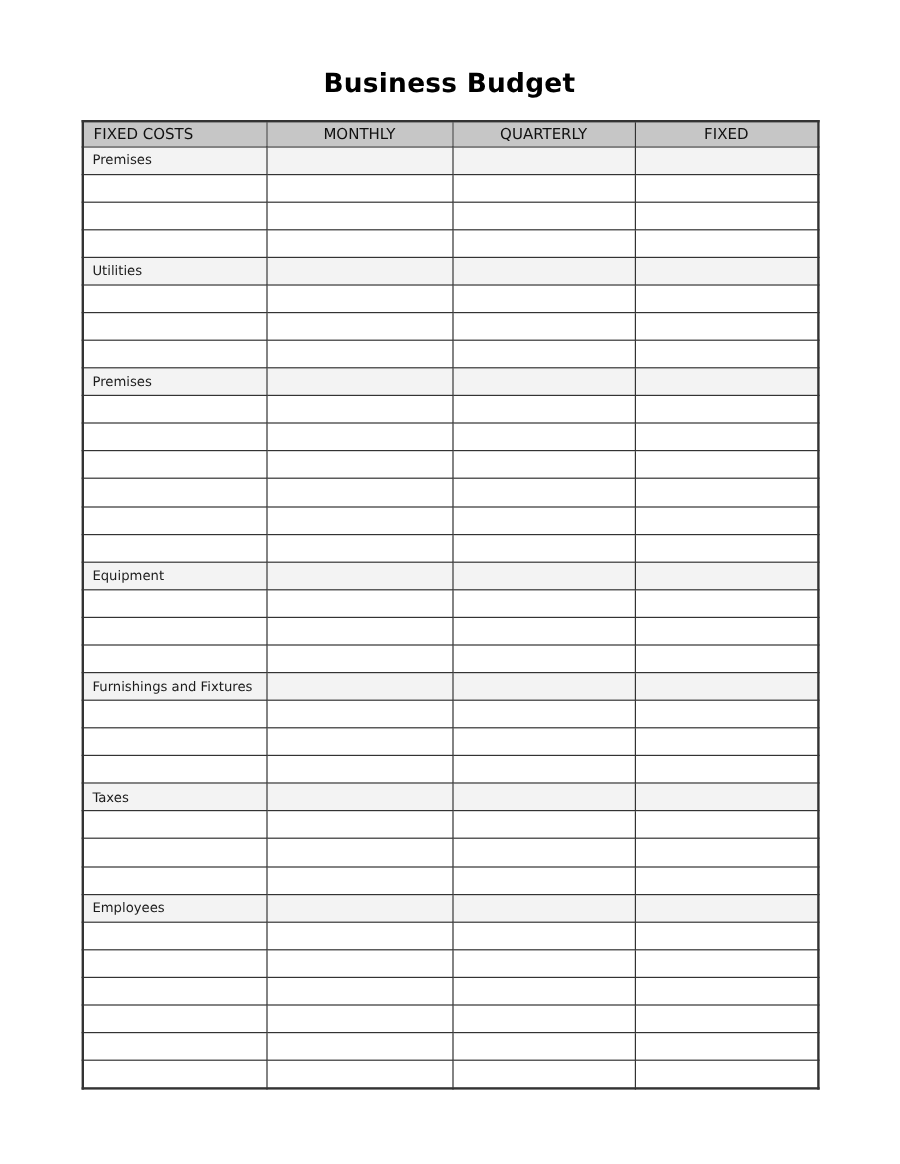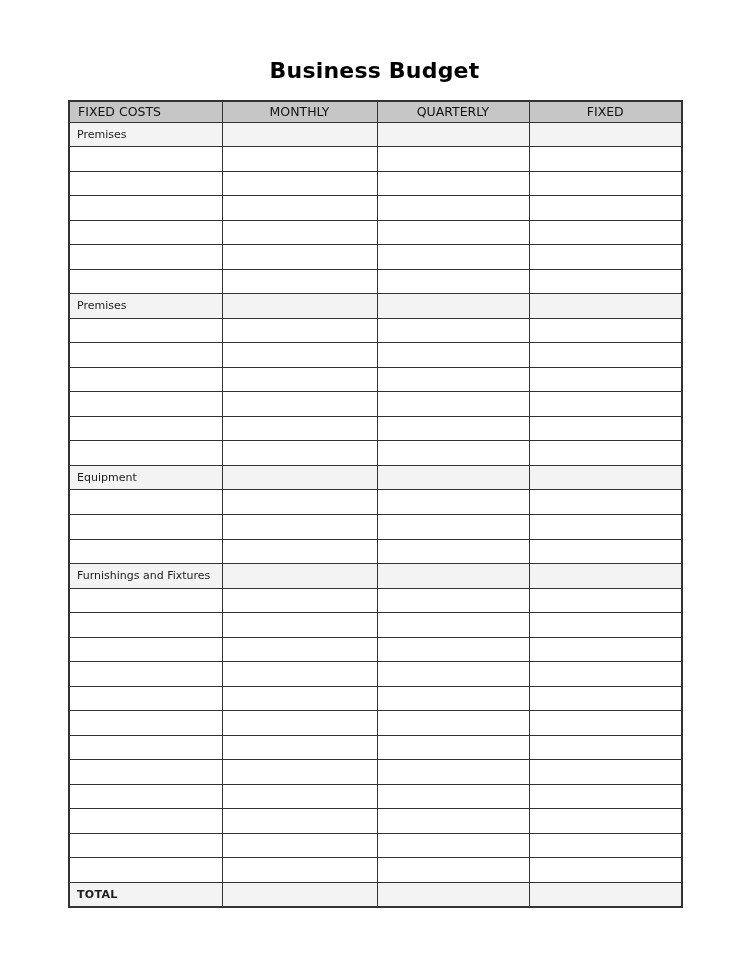--- a/index.html
+++ b/index.html
@@ -85,20 +85,26 @@
             <td></td>
             <td></td>
             <td></td>
           </tr>
           <tr>
             <td></td>
             <td></td>
             <td></td>
             <td></td>
           </tr>
+          <tr class="section-row">
+            <td class="row-label">Utilities</td>
+            <td></td>
+            <td></td>
+            <td></td>
+          </tr>
           <tr>
             <td></td>
             <td></td>
             <td></td>
             <td></td>
           </tr>
           <tr>
             <td></td>
             <td></td>
             <td></td>
@@ -193,76 +199,82 @@
             <td></td>
             <td></td>
             <td></td>
           </tr>
           <tr>
             <td></td>
             <td></td>
             <td></td>
             <td></td>
           </tr>
-          <tr>
-            <td></td>
-            <td></td>
-            <td></td>
-            <td></td>
-          </tr>
-          <tr>
-            <td></td>
-            <td></td>
-            <td></td>
-            <td></td>
-          </tr>
-          <tr>
-            <td></td>
-            <td></td>
-            <td></td>
-            <td></td>
-          </tr>
-          <tr>
-            <td></td>
-            <td></td>
-            <td></td>
-            <td></td>
-          </tr>
-          <tr>
-            <td></td>
-            <td></td>
-            <td></td>
-            <td></td>
-          </tr>
-          <tr>
-            <td></td>
-            <td></td>
-            <td></td>
-            <td></td>
-          </tr>
-          <tr>
-            <td></td>
-            <td></td>
-            <td></td>
-            <td></td>
-          </tr>
-          <tr>
-            <td></td>
-            <td></td>
-            <td></td>
-            <td></td>
-          </tr>
-          <tr>
-            <td></td>
-            <td></td>
-            <td></td>
-            <td></td>
-          </tr>
-          <tr class="total-row">
-            <td class="row-label">TOTAL</td>
+          <tr class="section-row">
+            <td class="row-label">Taxes</td>
+            <td></td>
+            <td></td>
+            <td></td>
+          </tr>
+          <tr>
+            <td></td>
+            <td></td>
+            <td></td>
+            <td></td>
+          </tr>
+          <tr>
+            <td></td>
+            <td></td>
+            <td></td>
+            <td></td>
+          </tr>
+          <tr>
+            <td></td>
+            <td></td>
+            <td></td>
+            <td></td>
+          </tr>
+          <tr class="section-row">
+            <td class="row-label">Employees</td>
+            <td></td>
+            <td></td>
+            <td></td>
+          </tr>
+          <tr>
+            <td></td>
+            <td></td>
+            <td></td>
+            <td></td>
+          </tr>
+          <tr>
+            <td></td>
+            <td></td>
+            <td></td>
+            <td></td>
+          </tr>
+          <tr>
+            <td></td>
+            <td></td>
+            <td></td>
+            <td></td>
+          </tr>
+          <tr>
+            <td></td>
+            <td></td>
+            <td></td>
+            <td></td>
+          </tr>
+          <tr>
+            <td></td>
+            <td></td>
+            <td></td>
+            <td></td>
+          </tr>
+          <tr>
+            <td></td>
             <td></td>
             <td></td>
             <td></td>
           </tr>
         </tbody>
     </table>
   </div>
 </div>
 
 </body></html>

